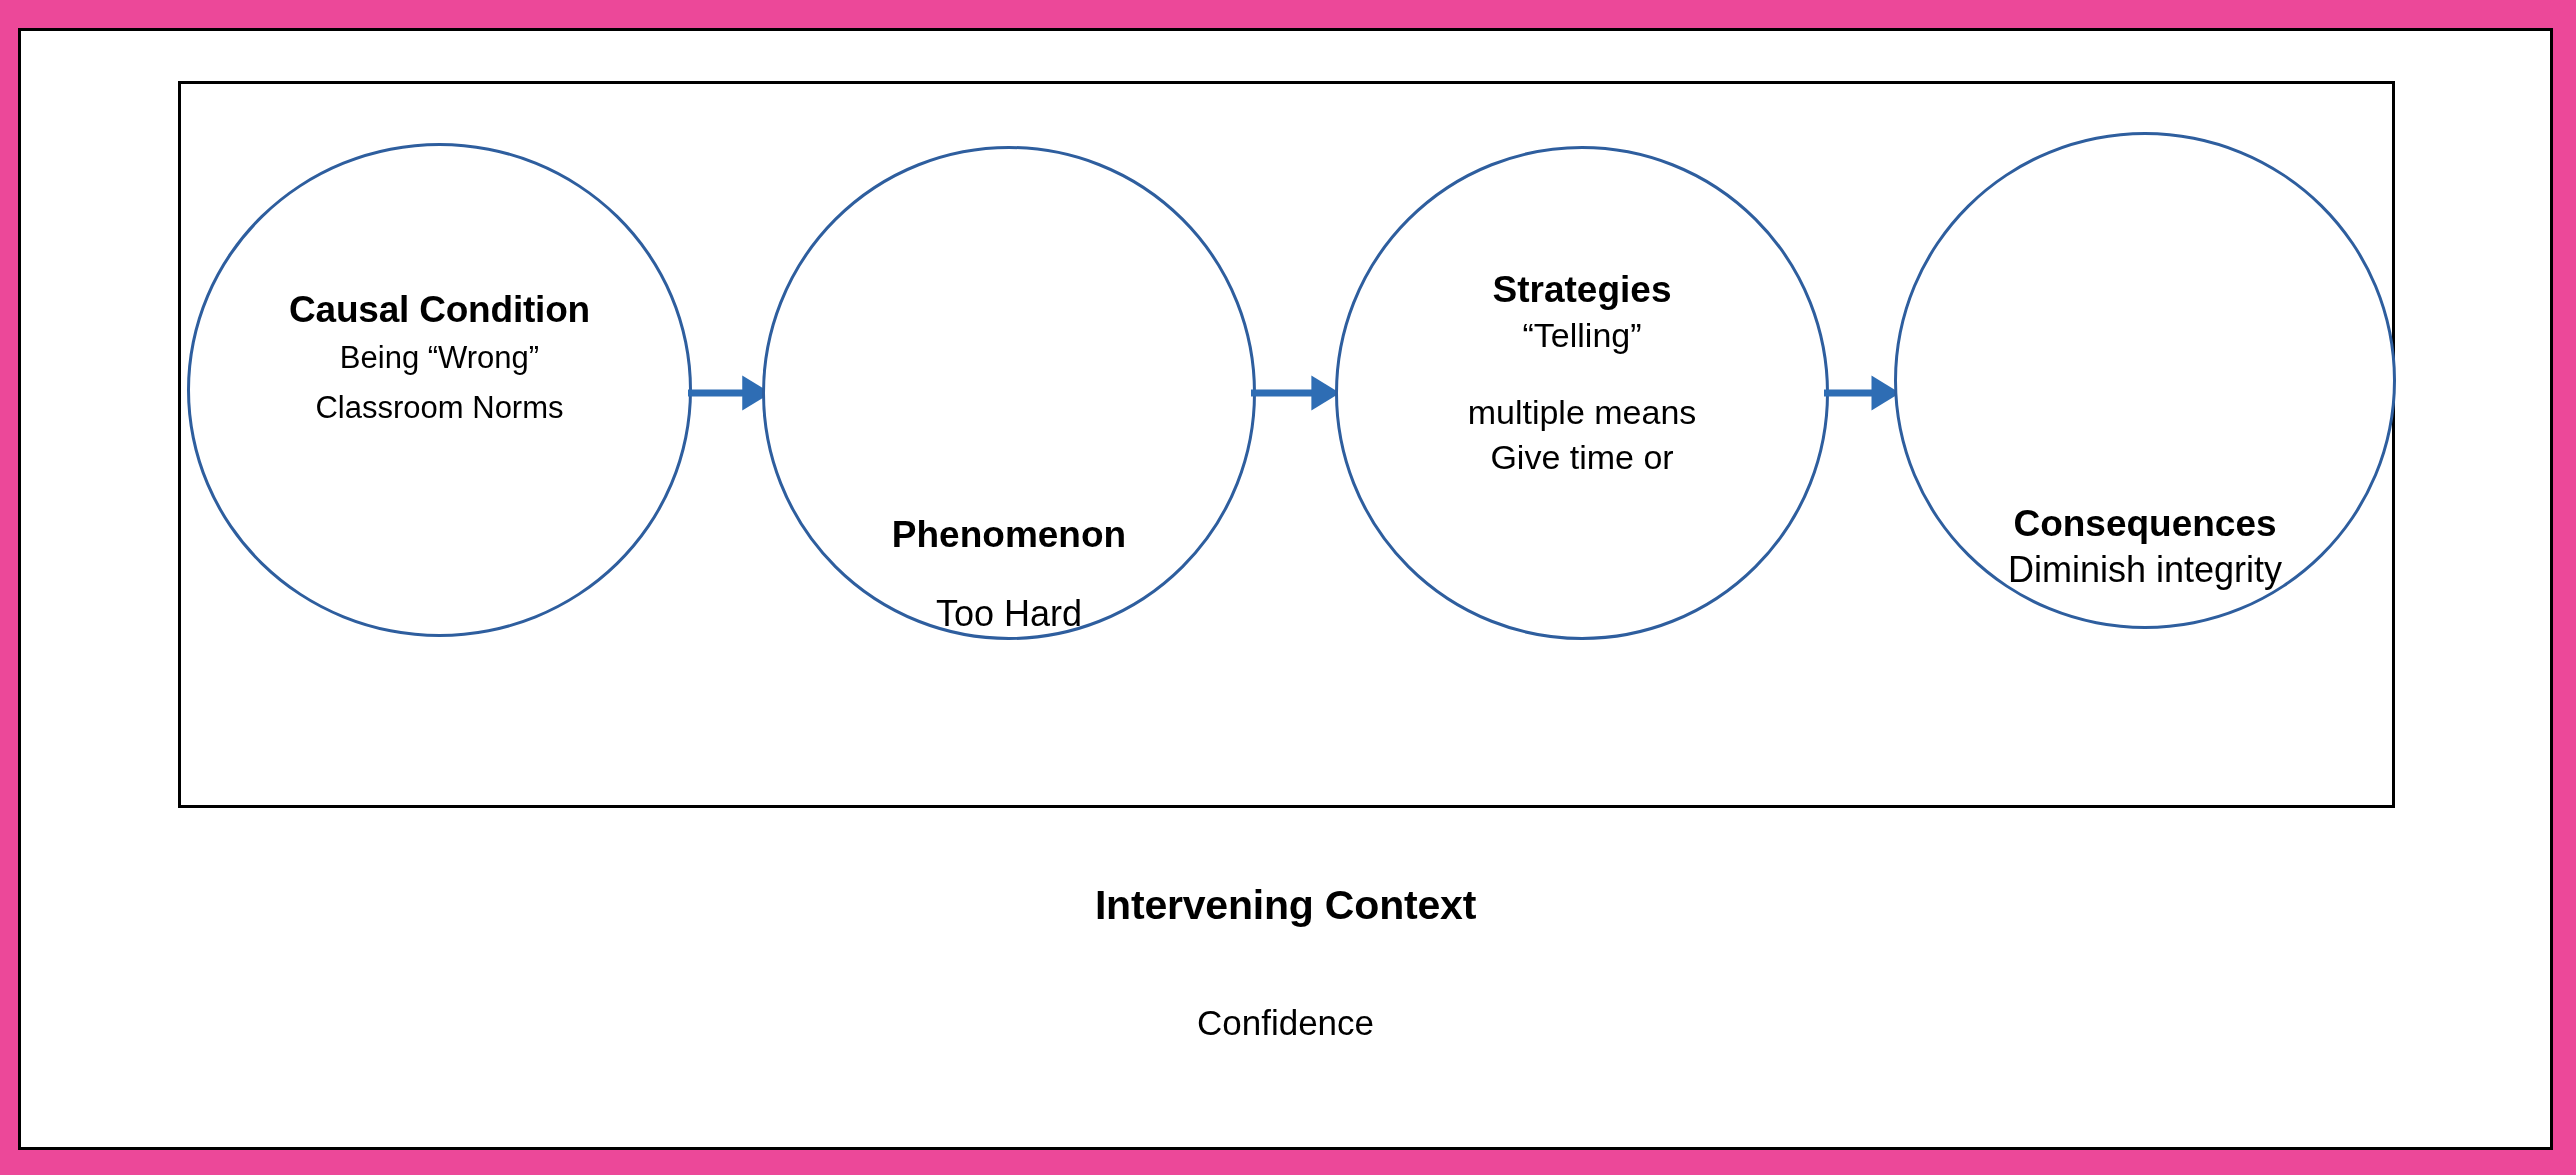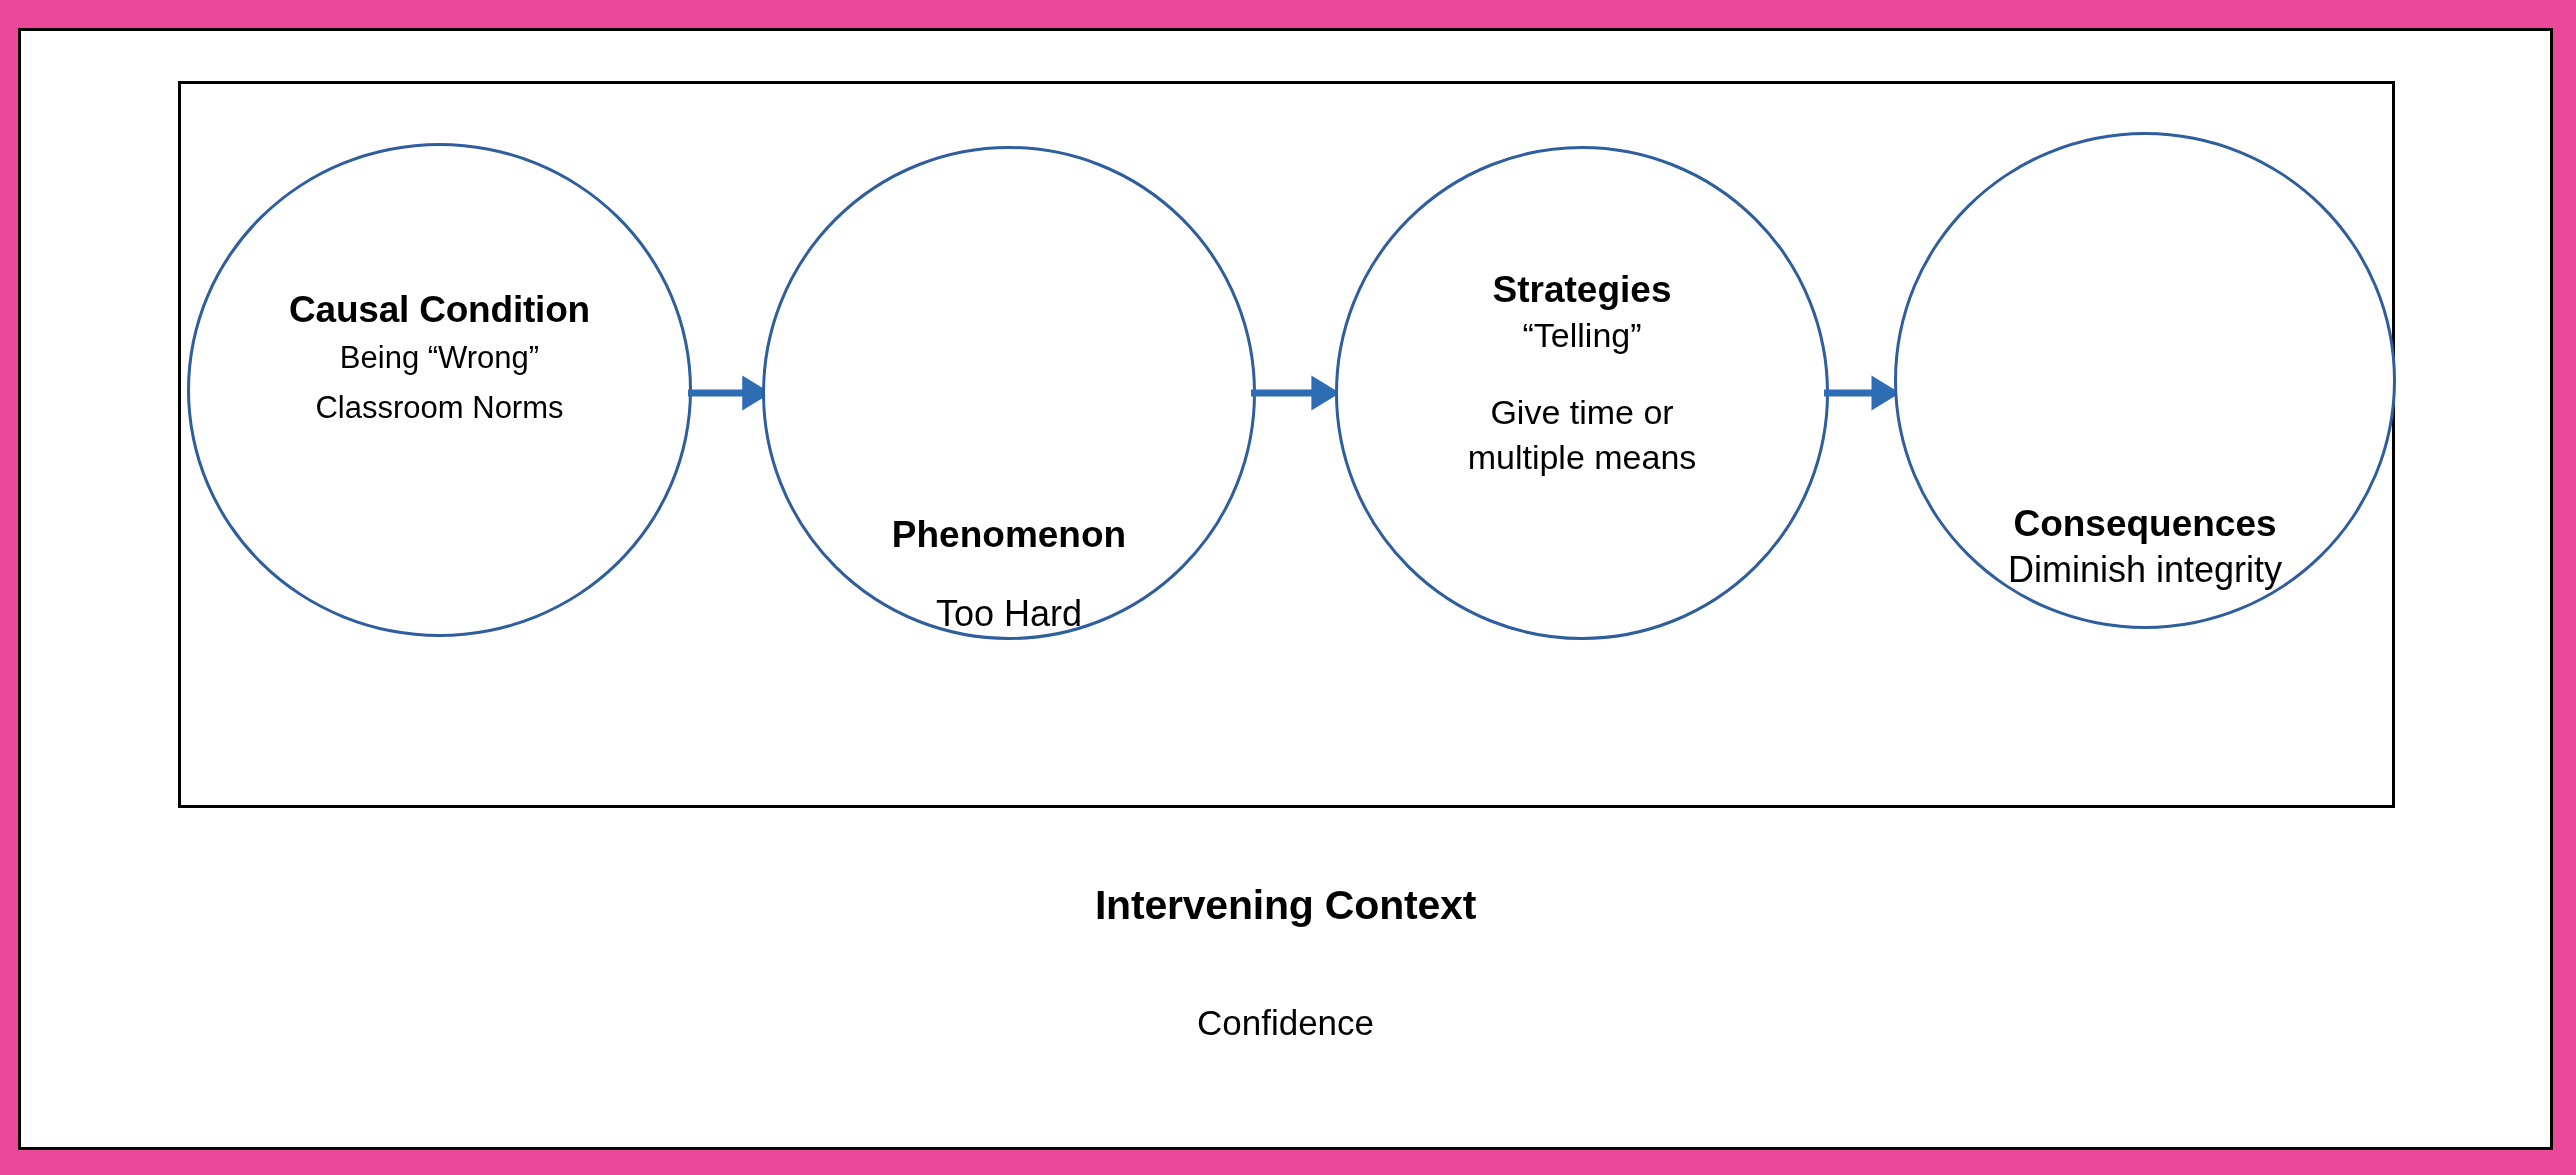--- a/index.html
+++ b/index.html
@@ -182,22 +182,22 @@
       <line x1="0" y1="40" x2="86" y2="40" stroke="#2E6DB4" stroke-width="9"></line>
       <polygon points="76,18 112,40 76,62" fill="#2E6DB4"></polygon>
     </svg>
   </div>
 
   <div class="node" id="node-strategies">
     <div class="node-body">
       <div class="node-title">Strategies</div>
       <div class="node-line">“Telling”</div>
       <div class="gap-1"></div>
+      <div class="node-line">multiple means</div>
       <div class="node-line">Give time or</div>
-      <div class="node-line">multiple means</div>
     </div>
   </div>
 
   <div class="connector" id="connector-3">
     <svg width="76" height="64" viewBox="0 0 96 80">
       <line x1="0" y1="40" x2="70" y2="40" stroke="#2E6DB4" stroke-width="9"></line>
       <polygon points="60,18 96,40 60,62" fill="#2E6DB4"></polygon>
     </svg>
   </div>
 

